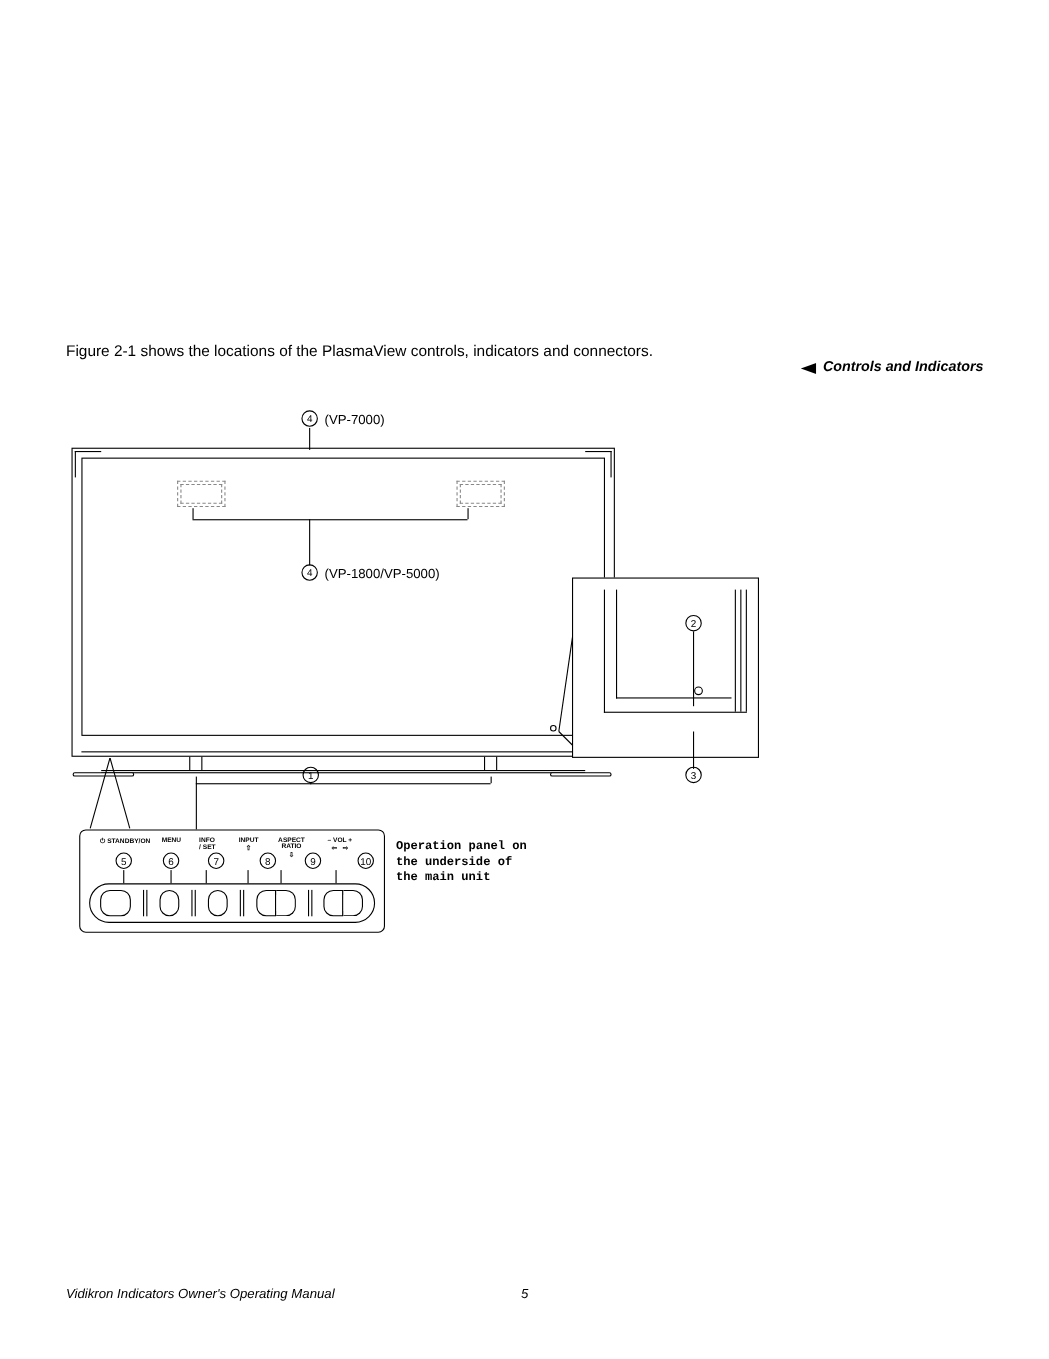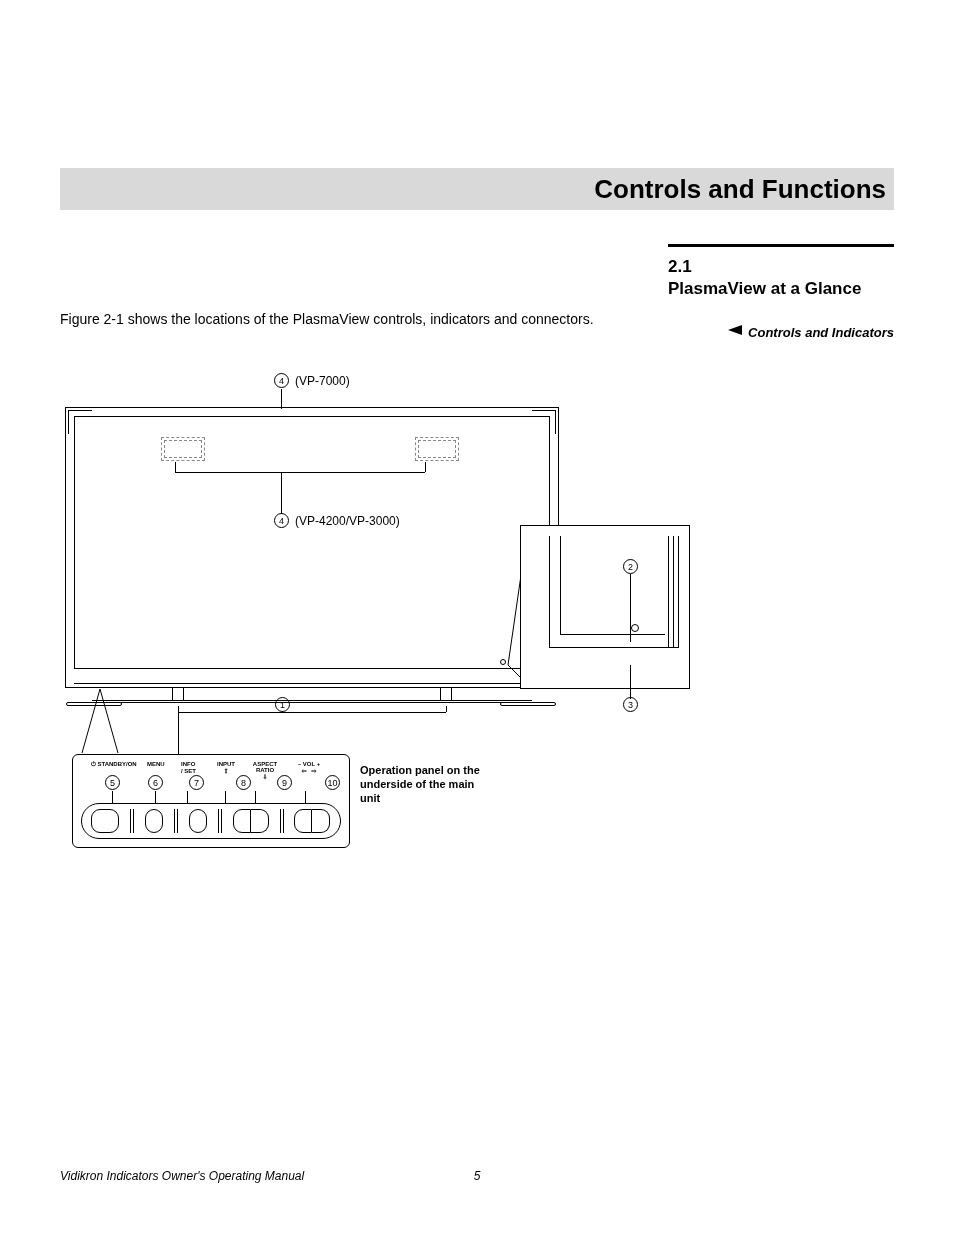--- a/index.html
+++ b/index.html
@@ -29,21 +29,21 @@
     width: 226px;
     border-top: 3px solid #000;
     padding-top: 10px;
   }
   .section-num { font-size: 17px; font-weight: 700; }
   .section-name { font-size: 17px; font-weight: 700; margin-top: 2px; }
 
   .margin-note {
     position: absolute;
     top: 325px; right: 60px;
-    display: flex; align-items: flex-start; gap: 6px;
+    display: flex; align-items: flex-end; gap: 6px;
     font-size: 13px; font-style: italic; font-weight: 700;
   }
   .margin-note svg { width: 14px; height: 10px; }
 
   .intro-text {
     position: absolute;
     top: 311px; left: 60px;
     font-size: 14px;
   }
 
@@ -183,21 +183,21 @@
   .pbtn-pair { display: flex; align-items: center; }
   .pbtn-pair .pbtn { border-radius: 9px 0 0 9px; }
   .pbtn-pair .pbtn:last-child { border-radius: 0 9px 9px 0; border-left: none; }
 
   .panel-caption {
     position: absolute;
     top: 398px; left: 300px;
     width: 120px;
     font-size: 11px; font-weight: 700;
     line-height: 14px;
-    font-family: Liberation Sans, sans-serif;
+    font-family: Liberation Mono, monospace;
   }
 
   .fig-caption {
     position: absolute;
     top: 870px; left: 60px;
     font-size: 14px; font-weight: 700;
   }
 
   .footer {
     position: absolute;
@@ -207,28 +207,21 @@
   }
   .footer .ftitle { flex: 1; }
   .footer .fpage { position: absolute; left: 50%; transform: translateX(-50%); }
 
 </style>
 </head>
 <body>
 
 <div class="page">
 
-  <div class="header-bar">
-    <div class="header-title">Controls and Functions</div>
-  </div>
-
-  <div class="section-block">
-    <div class="section-num">2.1</div>
-    <div class="section-name">PlasmaView at a Glance</div>
-  </div>
+
 
   <div class="margin-note">
     <svg viewBox="0 0 14 10">
         <polygon points="0,5 14,0 14,10" fill="#000"></polygon>
       </svg>
     <span>Controls and Indicators</span>
   </div>
 
   <div class="intro-text">Figure 2-1 shows the locations of the PlasmaView controls, indicators and connectors.</div>
 
@@ -250,21 +243,21 @@
         <div class="handle handle-r">
             <div class="handle-inner"></div>
           </div>
       </div>
       <div style="position:absolute;bottom:3px;left:8px;right:8px;height:1px;background:#000;"></div>
     </div>
     <div class="sensor-dot"></div>
 
     <div class="call-label call-4b">
       <span class="callnum">4</span>
-      <span>(VP-4200/VP-3000)</span>
+      <span>(VP-1800/VP-5000)</span>
     </div>
 
     <span class="line vline" style="top:107px;left:221px;height:42px;"></span>
     <span class="line hline" style="top:107px;left:115px;width:250px;"></span>
     <span class="line vline" style="top:97px;left:115px;height:10px;"></span>
     <span class="line vline" style="top:97px;left:365px;height:10px;"></span>
 
     <span class="line hline" style="top:335px;left:32px;width:440px;height:3px;border-top:1px solid #000;border-bottom:1px solid #000;background:#fff;"></span>
     <span class="line vline" style="top:323px;left:112px;height:12px;width:12px;background:none;border-left:1px solid #000;border-right:1px solid #000;"></span>
     <span class="line vline" style="top:323px;left:380px;height:12px;width:12px;background:none;border-left:1px solid #000;border-right:1px solid #000;"></span>

